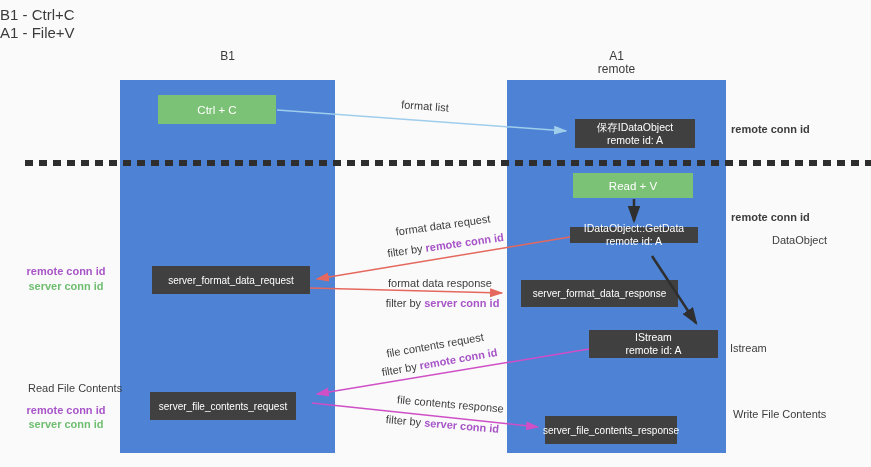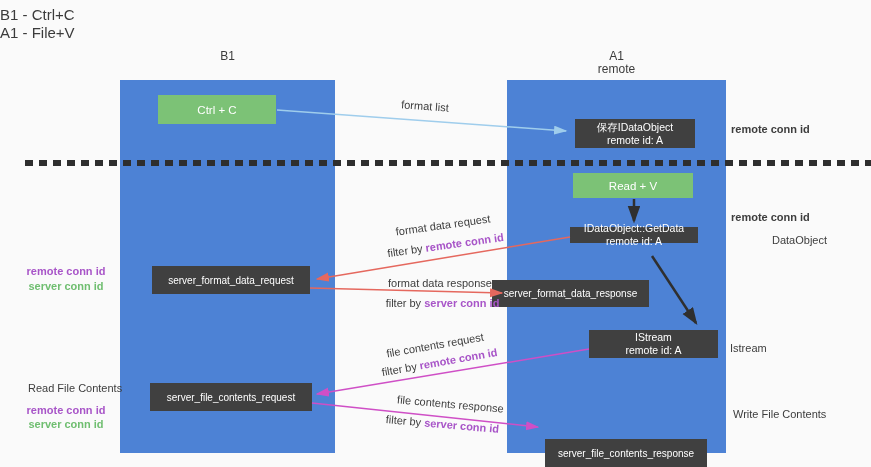--- a/index.html
+++ b/index.html
@@ -82,34 +82,34 @@
 
   <div class="abs box box-orange two" style="left:570px;top:227px;width:128px;height:16px;">
     <div>IDataObject::GetData</div>
     <div>remote id: A</div>
   </div>
 
   <div class="abs box box-orange one" style="left:152px;top:266px;width:158px;height:28px;">
     <div>server_format_data_request</div>
   </div>
 
-  <div class="abs box box-orange one" style="left:492px;top:280px;width:157px;height:27px;">
+  <div class="abs box box-orange one" style="left:521px;top:280px;width:157px;height:27px;">
     <div>server_format_data_response</div>
   </div>
 
   <div class="abs box box-orange two" style="left:589px;top:330px;width:129px;height:28px;">
     <div>IStream</div>
     <div>remote id: A</div>
   </div>
 
-  <div class="abs box box-orange one" style="left:150px;top:383px;width:162px;height:28px;">
+  <div class="abs box box-orange one" style="left:150px;top:392px;width:146px;height:28px;">
     <div>server_file_contents_request</div>
   </div>
 
-  <div class="abs box box-orange one" style="left:545px;top:439px;width:162px;height:28px;">
+  <div class="abs box box-orange one" style="left:545px;top:416px;width:132px;height:28px;">
     <div>server_file_contents_response</div>
   </div>
 
   <svg class="overlay" width="871" height="467" viewBox="0 0 871 467">
     <defs>
       <marker id="m-blue" markerWidth="9" markerHeight="7" refX="8" refY="3" orient="auto">
         <path d="M0,0 L9,3 L0,6 Z" fill="#9fcdec"></path>
       </marker>
       <marker id="m-black" markerWidth="7" markerHeight="6" refX="6" refY="2.5" orient="auto">
         <path d="M0,0 L7,2.5 L0,5 Z" fill="#2f2f2f"></path>

